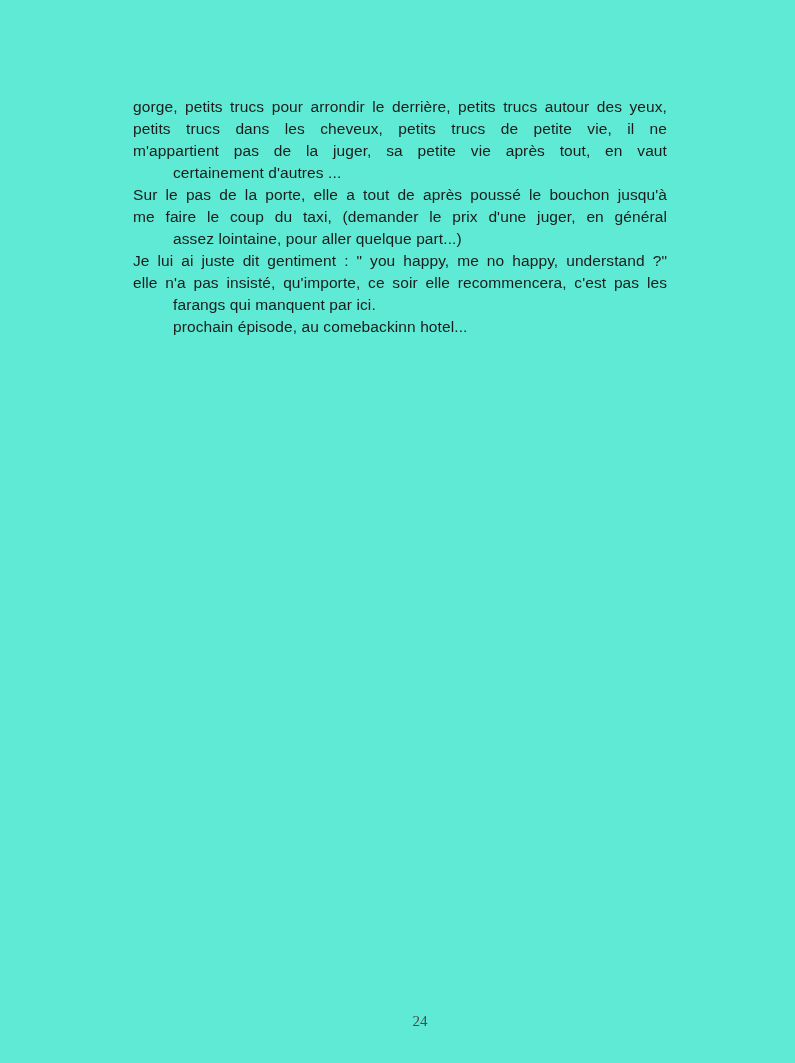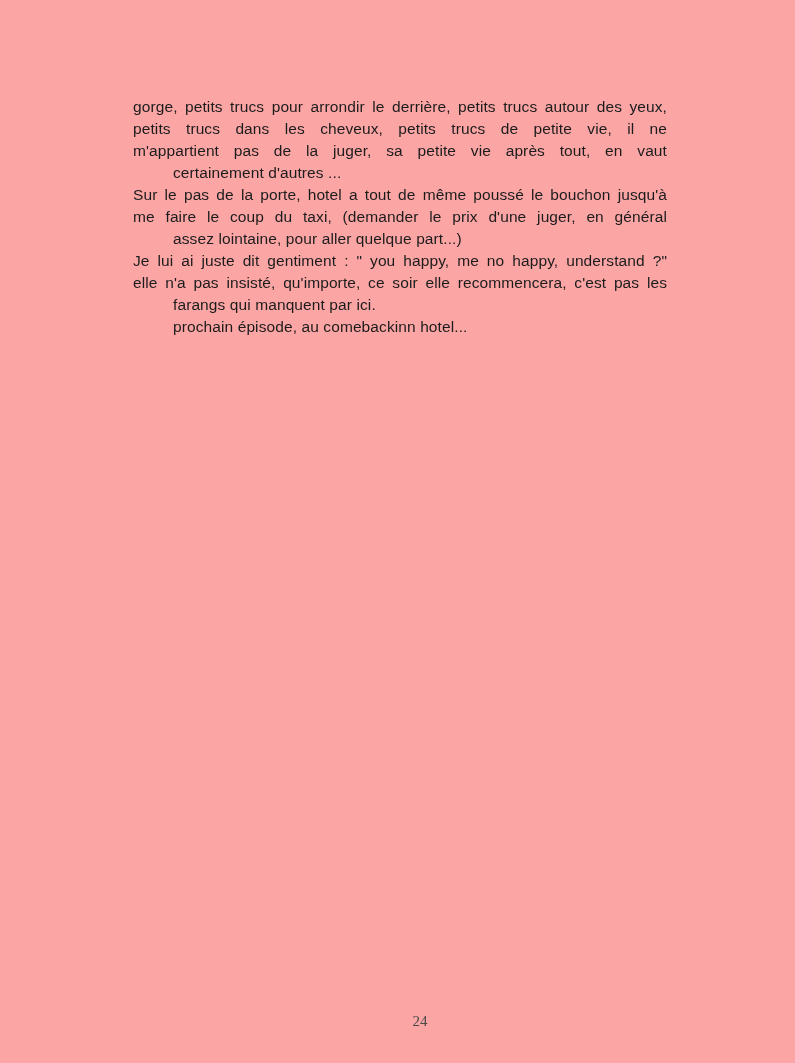--- a/index.html
+++ b/index.html
@@ -10,21 +10,21 @@
   body {
     width: 795px;
     height: 1063px;
     position: relative;
     font-family: "Liberation Sans", sans-serif;
     overflow: hidden;
   }
   .page {
     position: absolute;
     inset: 0;
-    background: #fca5a5;
+    background: #5eead4;
   }
   .text-block {
     position: absolute;
     left: 133px;
     top: 96px;
     width: 534px;
     font-size: 15.5px;
     line-height: 22px;
     color: #1c1c1c;
     letter-spacing: 0.1px;
@@ -68,21 +68,21 @@
     <p>
       </p>
       <div class="jl">gorge, petits trucs pour arrondir le derrière, petits trucs autour des yeux,</div>
       <div class="jl">petits trucs dans les cheveux, petits trucs de petite vie, il ne</div>
       <div class="jl">m'appartient pas de la juger, sa petite vie après tout, en vaut</div>
       <div class="ll">certainement d'autres ...</div>
     <p></p>
 
     <p>
       </p>
-      <div class="jl">Sur le pas de la porte, hotel a tout de même poussé le bouchon jusqu'à</div>
+      <div class="jl">Sur le pas de la porte, elle a tout de après poussé le bouchon jusqu'à</div>
       <div class="jl">me faire le coup du taxi, (demander le prix d'une juger, en général</div>
       <div class="ll">assez lointaine, pour aller quelque part...)</div>
     <p></p>
 
     <p>
       </p>
       <div class="jl">Je lui ai juste dit gentiment : " you happy, me no happy, understand ?"</div>
       <div class="jl">elle n'a pas insisté, qu'importe, ce soir elle recommencera, c'est pas les</div>
       <div class="ll">farangs qui manquent par ici.</div>
     <p></p>

